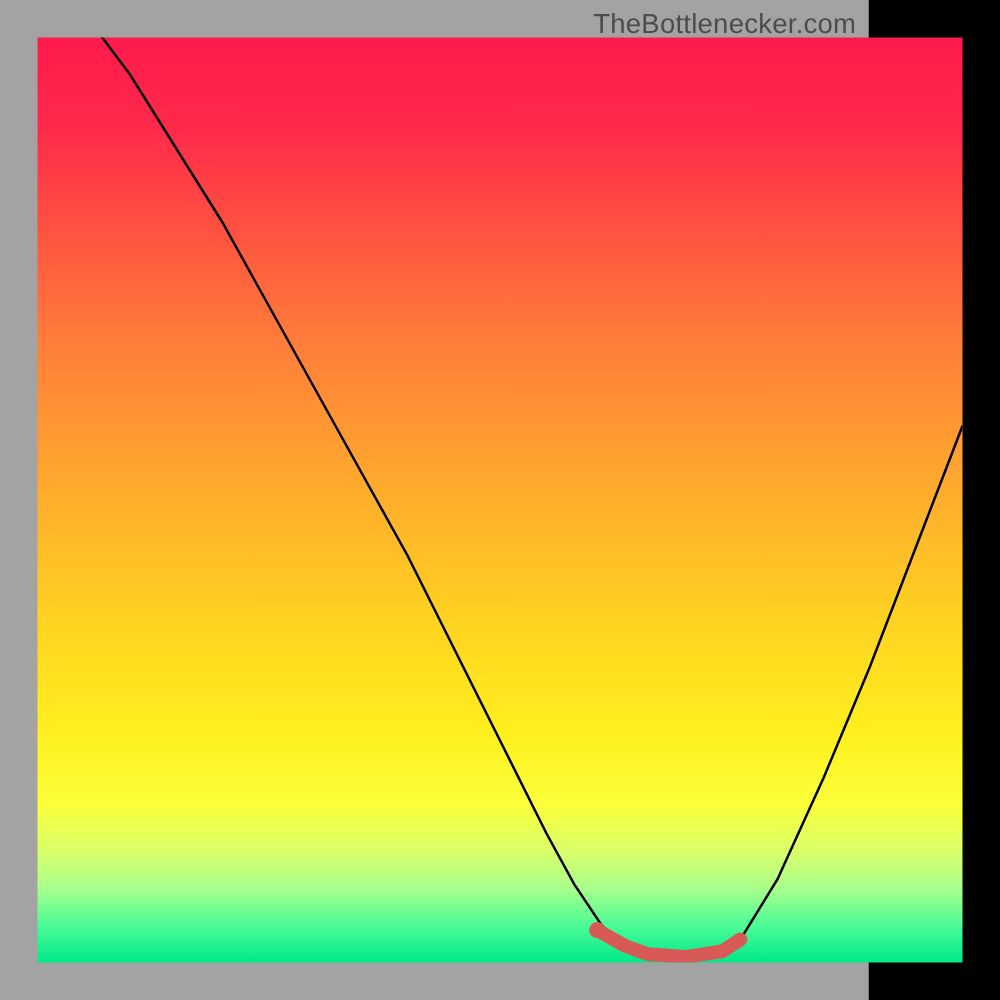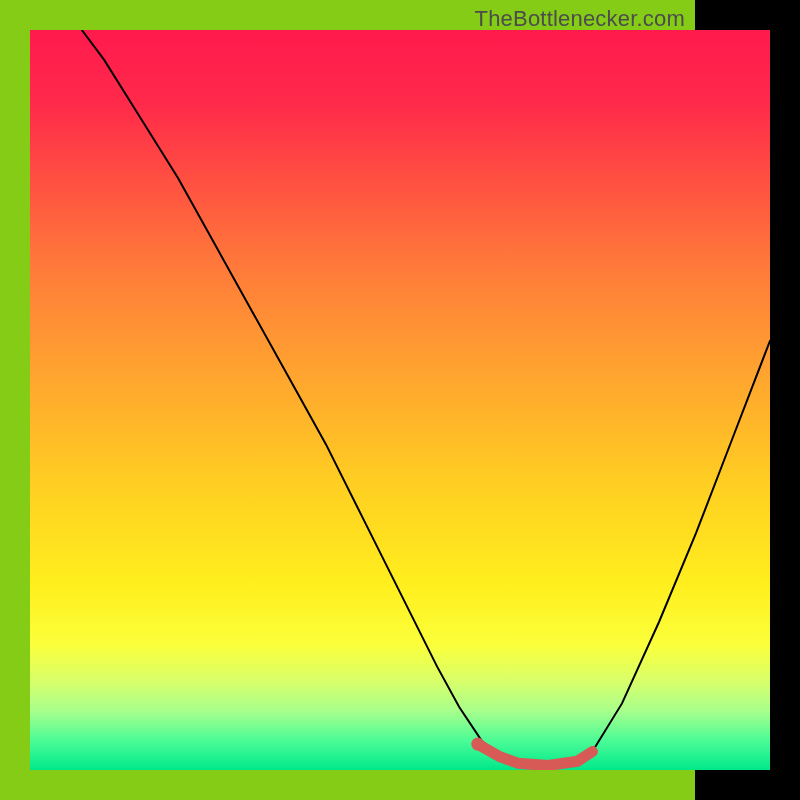--- a/index.html
+++ b/index.html
@@ -1,21 +1,21 @@
 <!DOCTYPE html>
 <html><head>
 <meta charset="utf-8">
 <style>
   * { margin: 0; padding: 0; box-sizing: border-box; }
   html, body { width: 800px; height: 800px; overflow: hidden; background: #000; }
   .frame {
     position: relative;
     width: 695px;
     height: 800px;
-    background: #84cc16;
+    background: #a3a3a3;
   }
   .plot-area {
     position: absolute;
     left: 30px;
     top: 30px;
     width: 740px;
     height: 740px;
     background: linear-gradient(to bottom,
       #ff1a4d 0%,
       #ff2a4a 10%,

